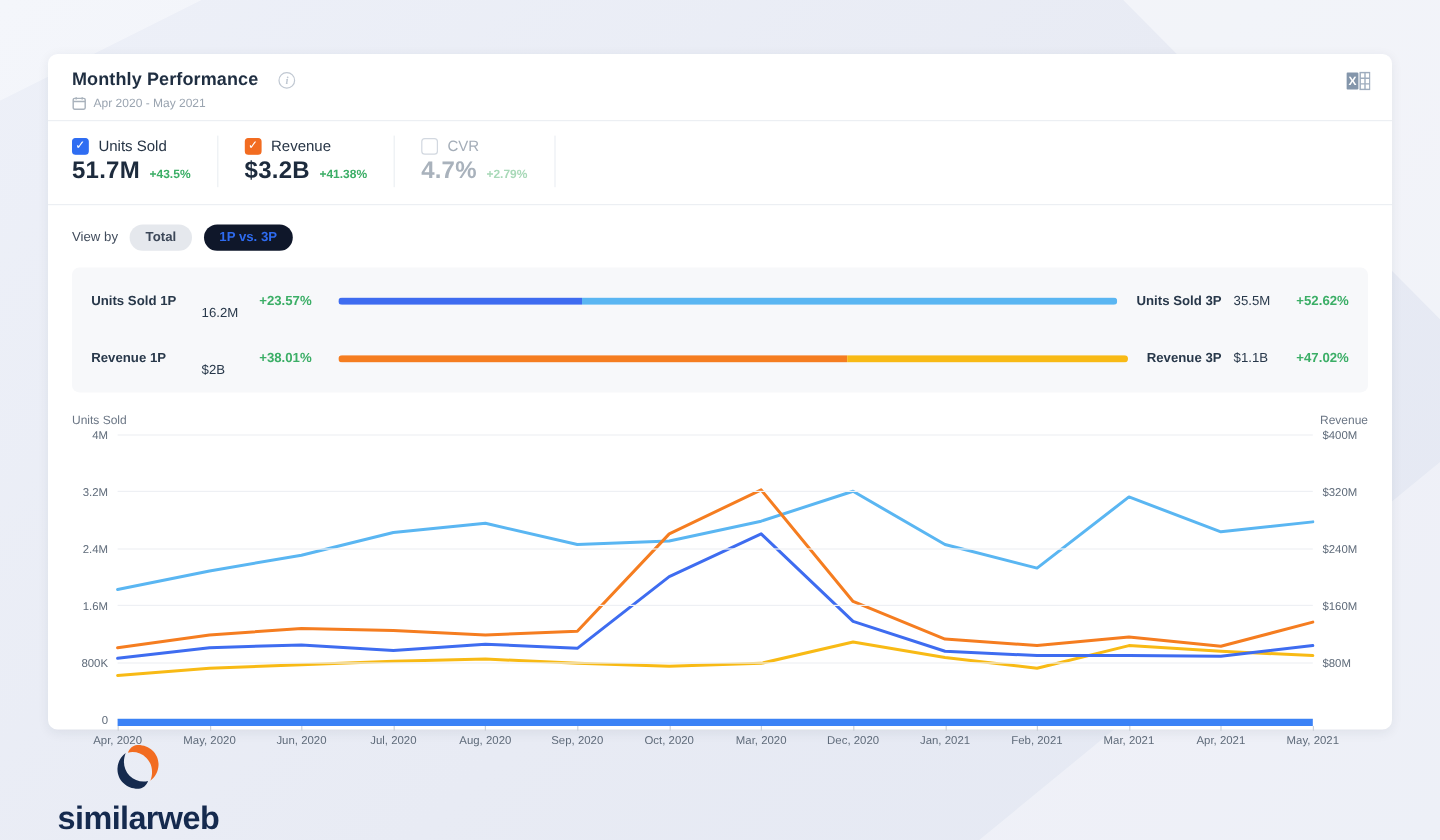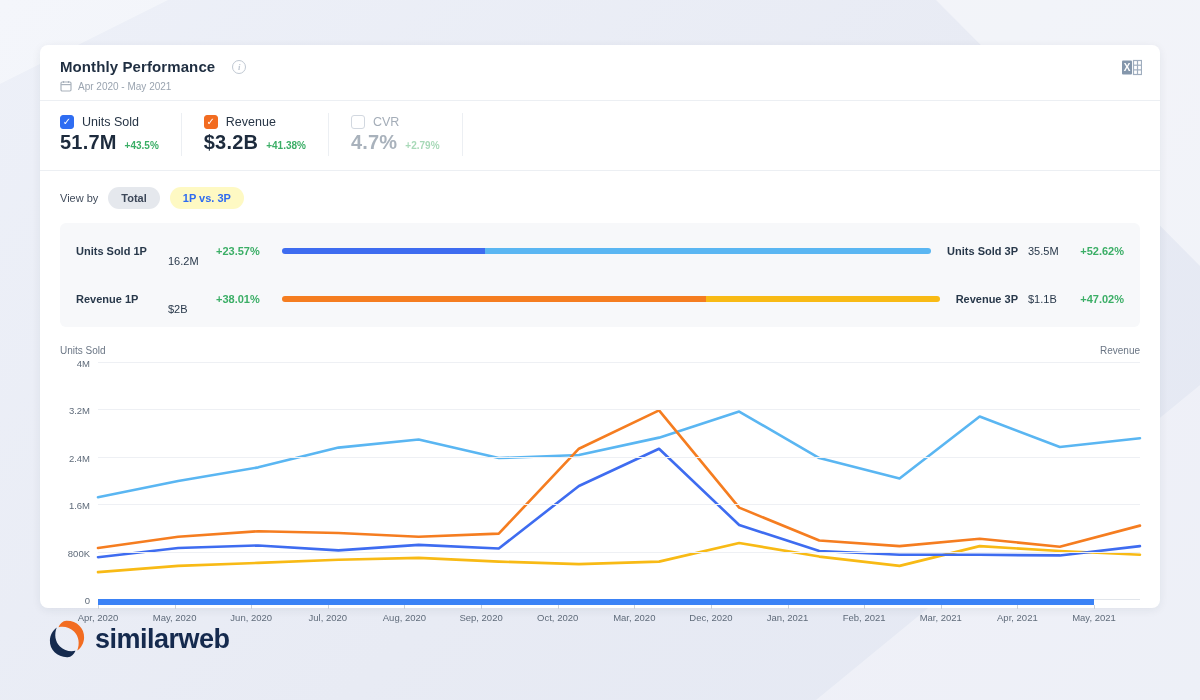--- a/index.html
+++ b/index.html
@@ -44,21 +44,21 @@
   .chg { font-size:10px; font-weight:bold; color:#3bae66; }
   .metric.disabled .metric-label { color:#a4adb8; }
   .metric.disabled .metric-value { color:#a9b2bc; }
   .metric.disabled .chg { color:#a8d9b8; }
 
   
   .viewby { display:flex; align-items:center; gap:10px; padding:16px 20px 12px; }
   .viewby-label { font-size:11px; color:#414c5c; }
   .pill { font-size:11px; font-weight:bold; padding:5px 13px; border-radius:13px;
     background:#e5e8ed; color:#3c4758; cursor:pointer; }
-  .pill.sel { background:#fef9c3; color:#2e6bf0; }
+  .pill.sel { background:#0f172a; color:#2e6bf0; }
 
   
   .cmp { margin:2px 20px 14px; background:#f7f8fa; border-radius:6px;
     padding:12px 16px; display:flex; flex-direction:column; gap:16px; }
   .cmp-row { display:flex; align-items:center; font-size:11px; }
   .cmp-llabel { width:92px; font-weight:bold; color:#28384a; }
   .cmp-lvalue { width:48px; color:#28384a;margin-top:20px; }
   .cmp-lchg { width:66px; font-weight:bold; color:#3bae66; }
   .bar { flex:1; height:6px; border-radius:3px; overflow:hidden; display:flex; }
   .bar-seg { height:100%; }
@@ -79,21 +79,21 @@
   .plot { position:relative; flex:1; height:237px; }
   .grid { position:absolute; left:0; right:0; height:1px; background:#eef0f4; }
   .grid.zero { background:#e1e5eb; }
   .plot svg { position:absolute; inset:0; overflow:visible; }
   .xaxis { position:relative; height:26px; margin-left:38px; margin-right:46px; }
   .xaxis .xt { position:absolute; top:0; width:1px; height:4px; background:#ccd2da; }
   .xaxis .xl { position:absolute; top:7px; width:70px; margin-left:-35px;
     text-align:center; font-size:9.5px; color:#5f6b7a; white-space:nowrap; }
 
   
-  .footer { position:absolute; left:48px; top:620px; display:flex; align-items:center; gap:9px; }
+  .footer { position:absolute; left:48px; top:620px; display:flex; align-items:center; gap:9px;flex-direction:column; }
   .logo-text { font-size:27px; font-weight:bold; color:#152a4e; letter-spacing:-.5px; }
 </style>
 </head>
 <body>
 
 <div class="deco">
   <div class="d1"></div>
     <div class="d2"></div>
     <div class="d3"></div>
 </div>
@@ -216,20 +216,27 @@
             <polyline points="0.0,200.9 76.6,194.9 153.2,192.0 229.8,189.0 306.5,187.2 383.1,190.8 459.7,193.2 536.3,190.8 612.9,173.0 689.5,186.0 766.2,194.9 842.8,176.0 919.4,180.7 996.0,184.3" fill="none" stroke="#f8ba15" stroke-width="2.5" stroke-linejoin="round" stroke-linecap="round"></polyline>
             <polyline points="0.0,177.8 76.6,167.1 153.2,161.8 229.8,163.5 306.5,167.1 383.1,164.1 459.7,82.9 536.3,46.2 612.9,139.2 689.5,170.6 766.2,176.0 842.8,168.9 919.4,176.6 996.0,156.4" fill="none" stroke="#f57d20" stroke-width="2.5" stroke-linejoin="round" stroke-linecap="round"></polyline>
             <polyline points="0.0,186.6 76.6,177.8 153.2,175.4 229.8,180.1 306.5,174.8 383.1,178.3 459.7,118.5 536.3,82.9 612.9,155.8 689.5,180.7 766.2,184.3 842.8,184.3 919.4,184.9 996.0,176.0" fill="none" stroke="#3e6cf0" stroke-width="2.5" stroke-linejoin="round" stroke-linecap="round"></polyline>
           </svg>
       <div class="grid" style="top: 0%;"></div>
           <div class="grid" style="top: 20%;"></div>
           <div class="grid" style="top: 40%;"></div>
           <div class="grid" style="top: 60%;"></div>
           <div class="grid" style="top: 80%;"></div>
           <div class="grid zero" style="top: 100%;"></div>
+        </div>
+      <div class="ycol right" id="yright">
+          <span class="yt" style="top: calc(0% - 4px);">$400M</span>
+          <span class="yt" style="top: calc(20% - 4px);">$320M</span>
+          <span class="yt" style="top: calc(40% - 4px);">$240M</span>
+          <span class="yt" style="top: calc(60% - 4px);">$160M</span>
+          <span class="yt" style="top: calc(80% - 4px);">$80M</span>
         </div>
     </div>
     <div class="xaxis" id="xaxis" style="border-top:6px solid #3b82f6;">
         <div class="xt" style="left: 0%;"></div>
         <div class="xl" style="left: 0%;">Apr, 2020</div>
         <div class="xt" style="left: 7.69231%;"></div>
         <div class="xl" style="left: 7.69231%;">May, 2020</div>
         <div class="xt" style="left: 15.3846%;"></div>
         <div class="xl" style="left: 15.3846%;">Jun, 2020</div>
         <div class="xt" style="left: 23.0769%;"></div>

